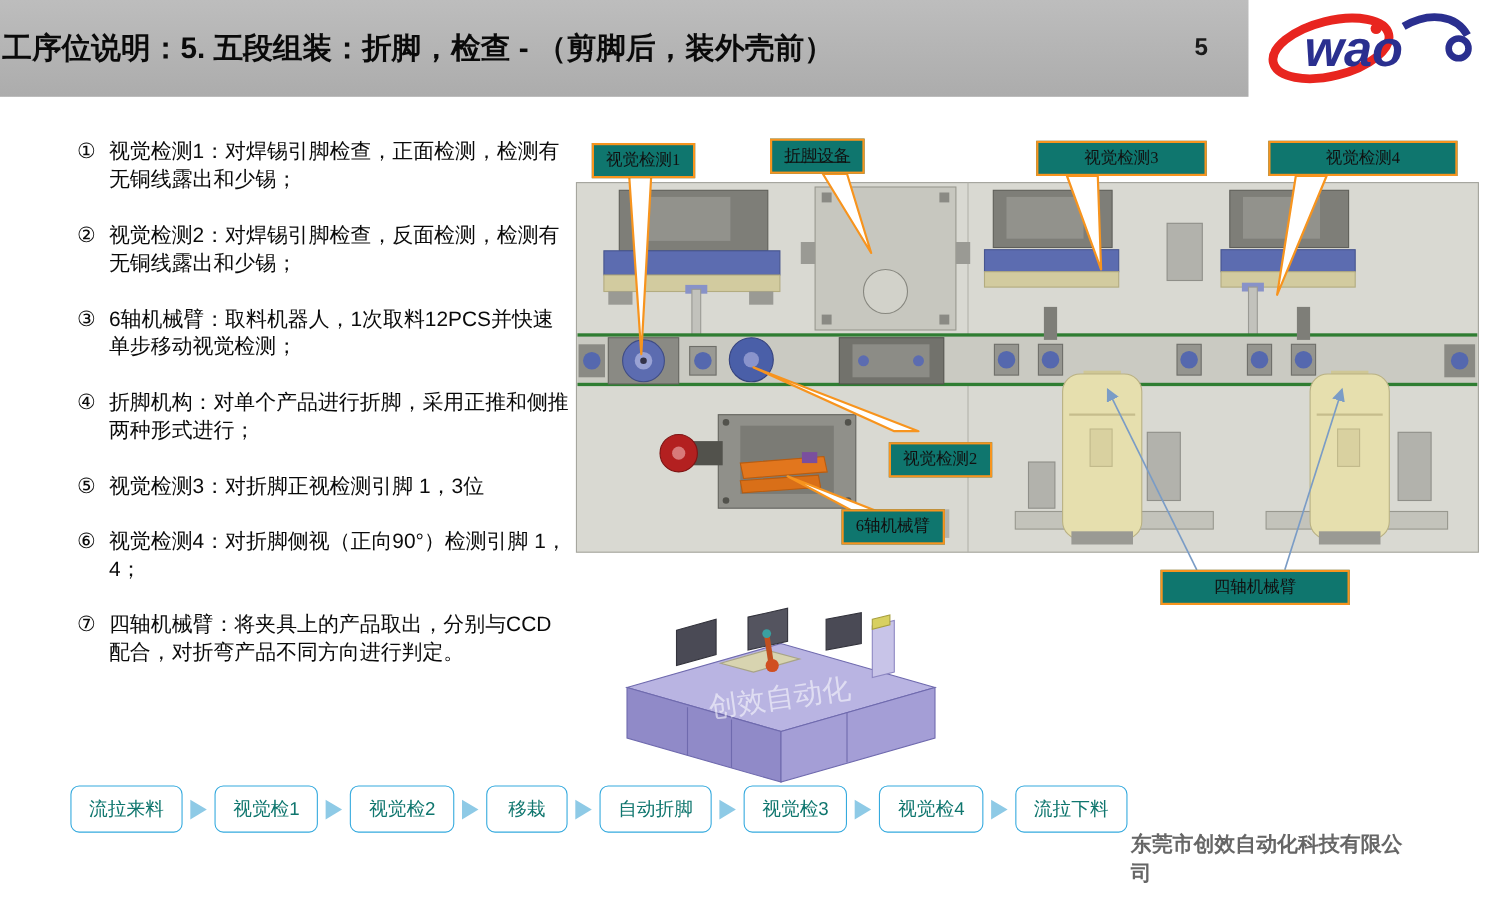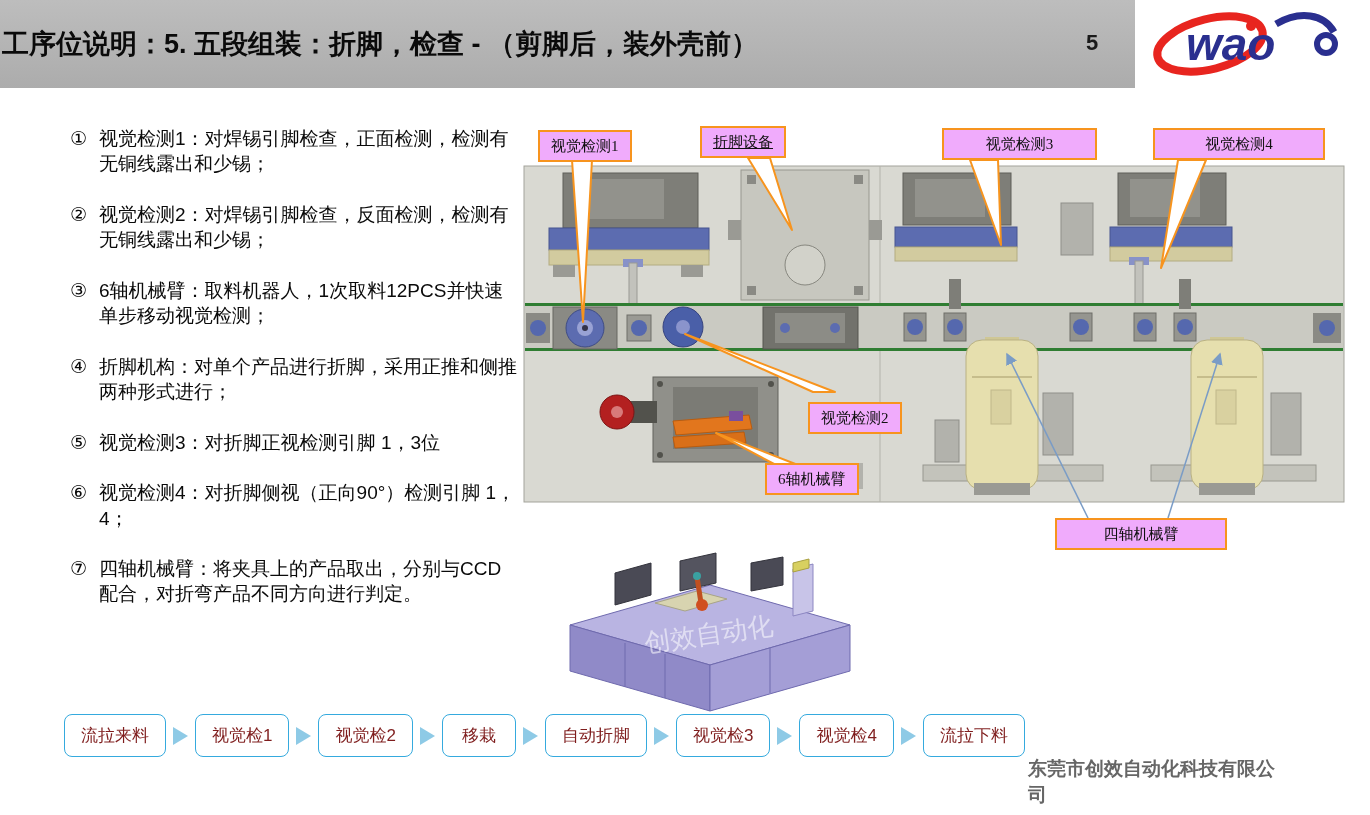--- a/index.html
+++ b/index.html
@@ -22,33 +22,33 @@
   
   .steps { position:absolute; left:70px; top:126px; width:448px; }
   .step { display:flex; gap:12px; margin-bottom:25px; font-size:19px; line-height:1.34; color:#0a0a0a; }
   .step-num { flex:0 0 auto; }
 
   
   .diagram-wrap { position:absolute; left:520px; top:108px; width:830px; height:470px; }
   .panel-svg { position:absolute; left:3px; top:57px; width:822px; height:340px; }
   .overlay-svg { position:absolute; left:0; top:0; width:830px; height:470px; pointer-events:none; }
   .callout {
-    position:absolute; z-index:5; background:#f0abfc; border:2px solid #f7941e;
+    position:absolute; z-index:5; background:#0f766e; border:2px solid #f7941e;
     padding:5px 11px; font:15px "Liberation Serif","DejaVu Serif",serif;
     color:#111; white-space:nowrap; text-align:center; line-height:1.2;
   }
 
   
   .iso-svg { position:absolute; left:555px; top:515px; width:310px; height:200px; }
 
   
   .flow-row { position:absolute; left:64px; top:714px; display:flex; align-items:center; }
   .flow-node {
     background:#fff; border:1.5px solid #35aade; border-radius:8px;
-    padding:9px 16px; min-width:74px; text-align:center; font-size:17px; color:#7f1d1d;
+    padding:9px 16px; min-width:74px; text-align:center; font-size:17px; color:#0f766e;
     white-space:nowrap;
   }
   .flow-arrow {
     width:0; height:0; margin:0 7px;
     border-top:9px solid transparent; border-bottom:9px solid transparent;
     border-left:15px solid #8ecae6;
   }
 
   
   .footer-company {

